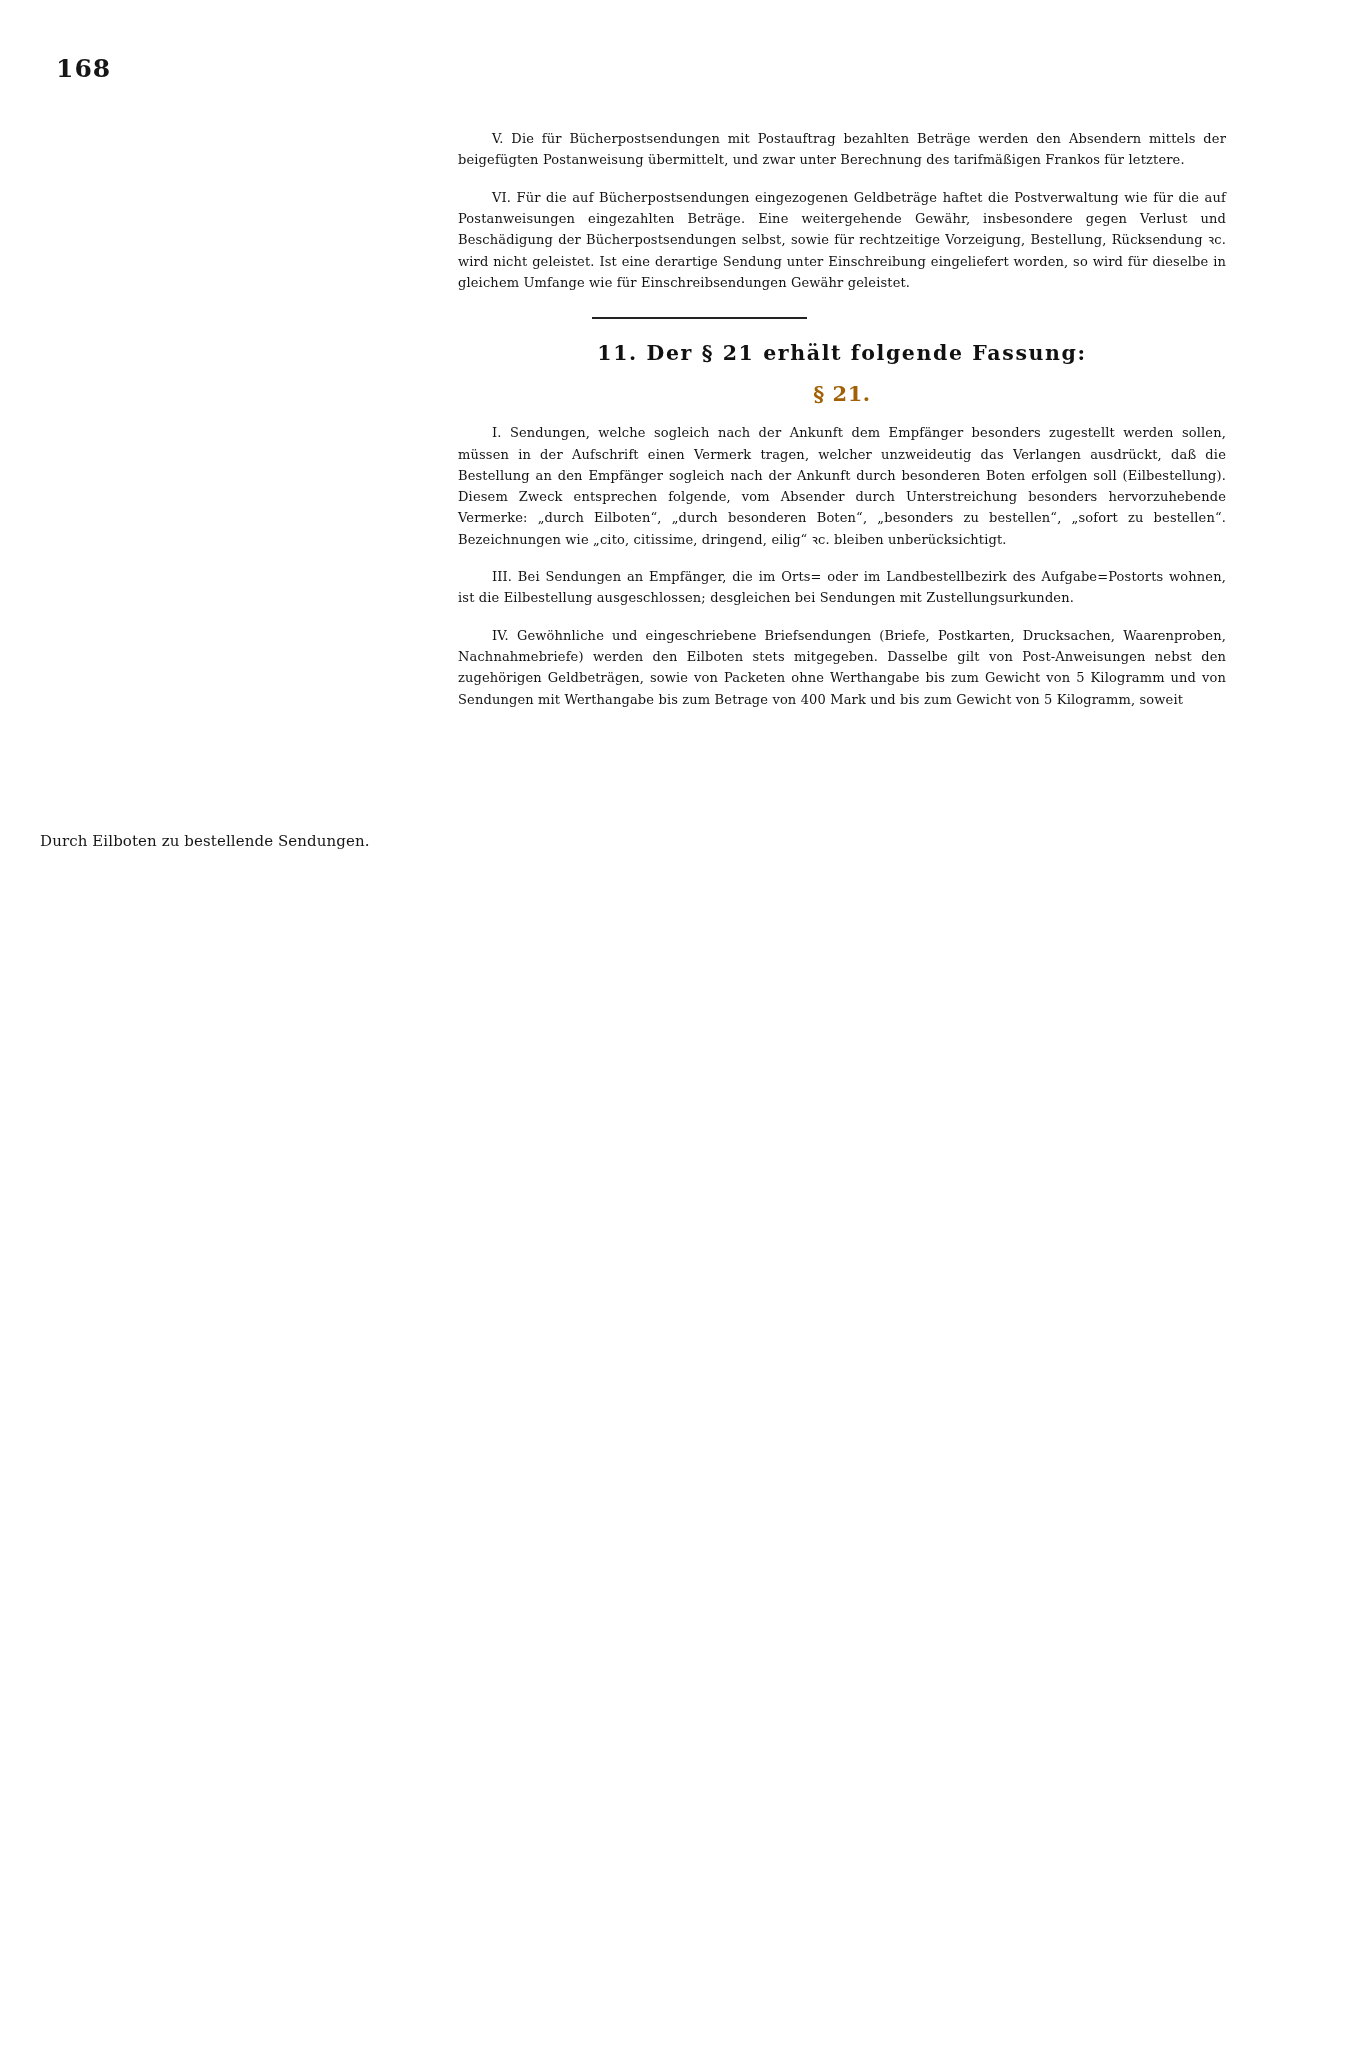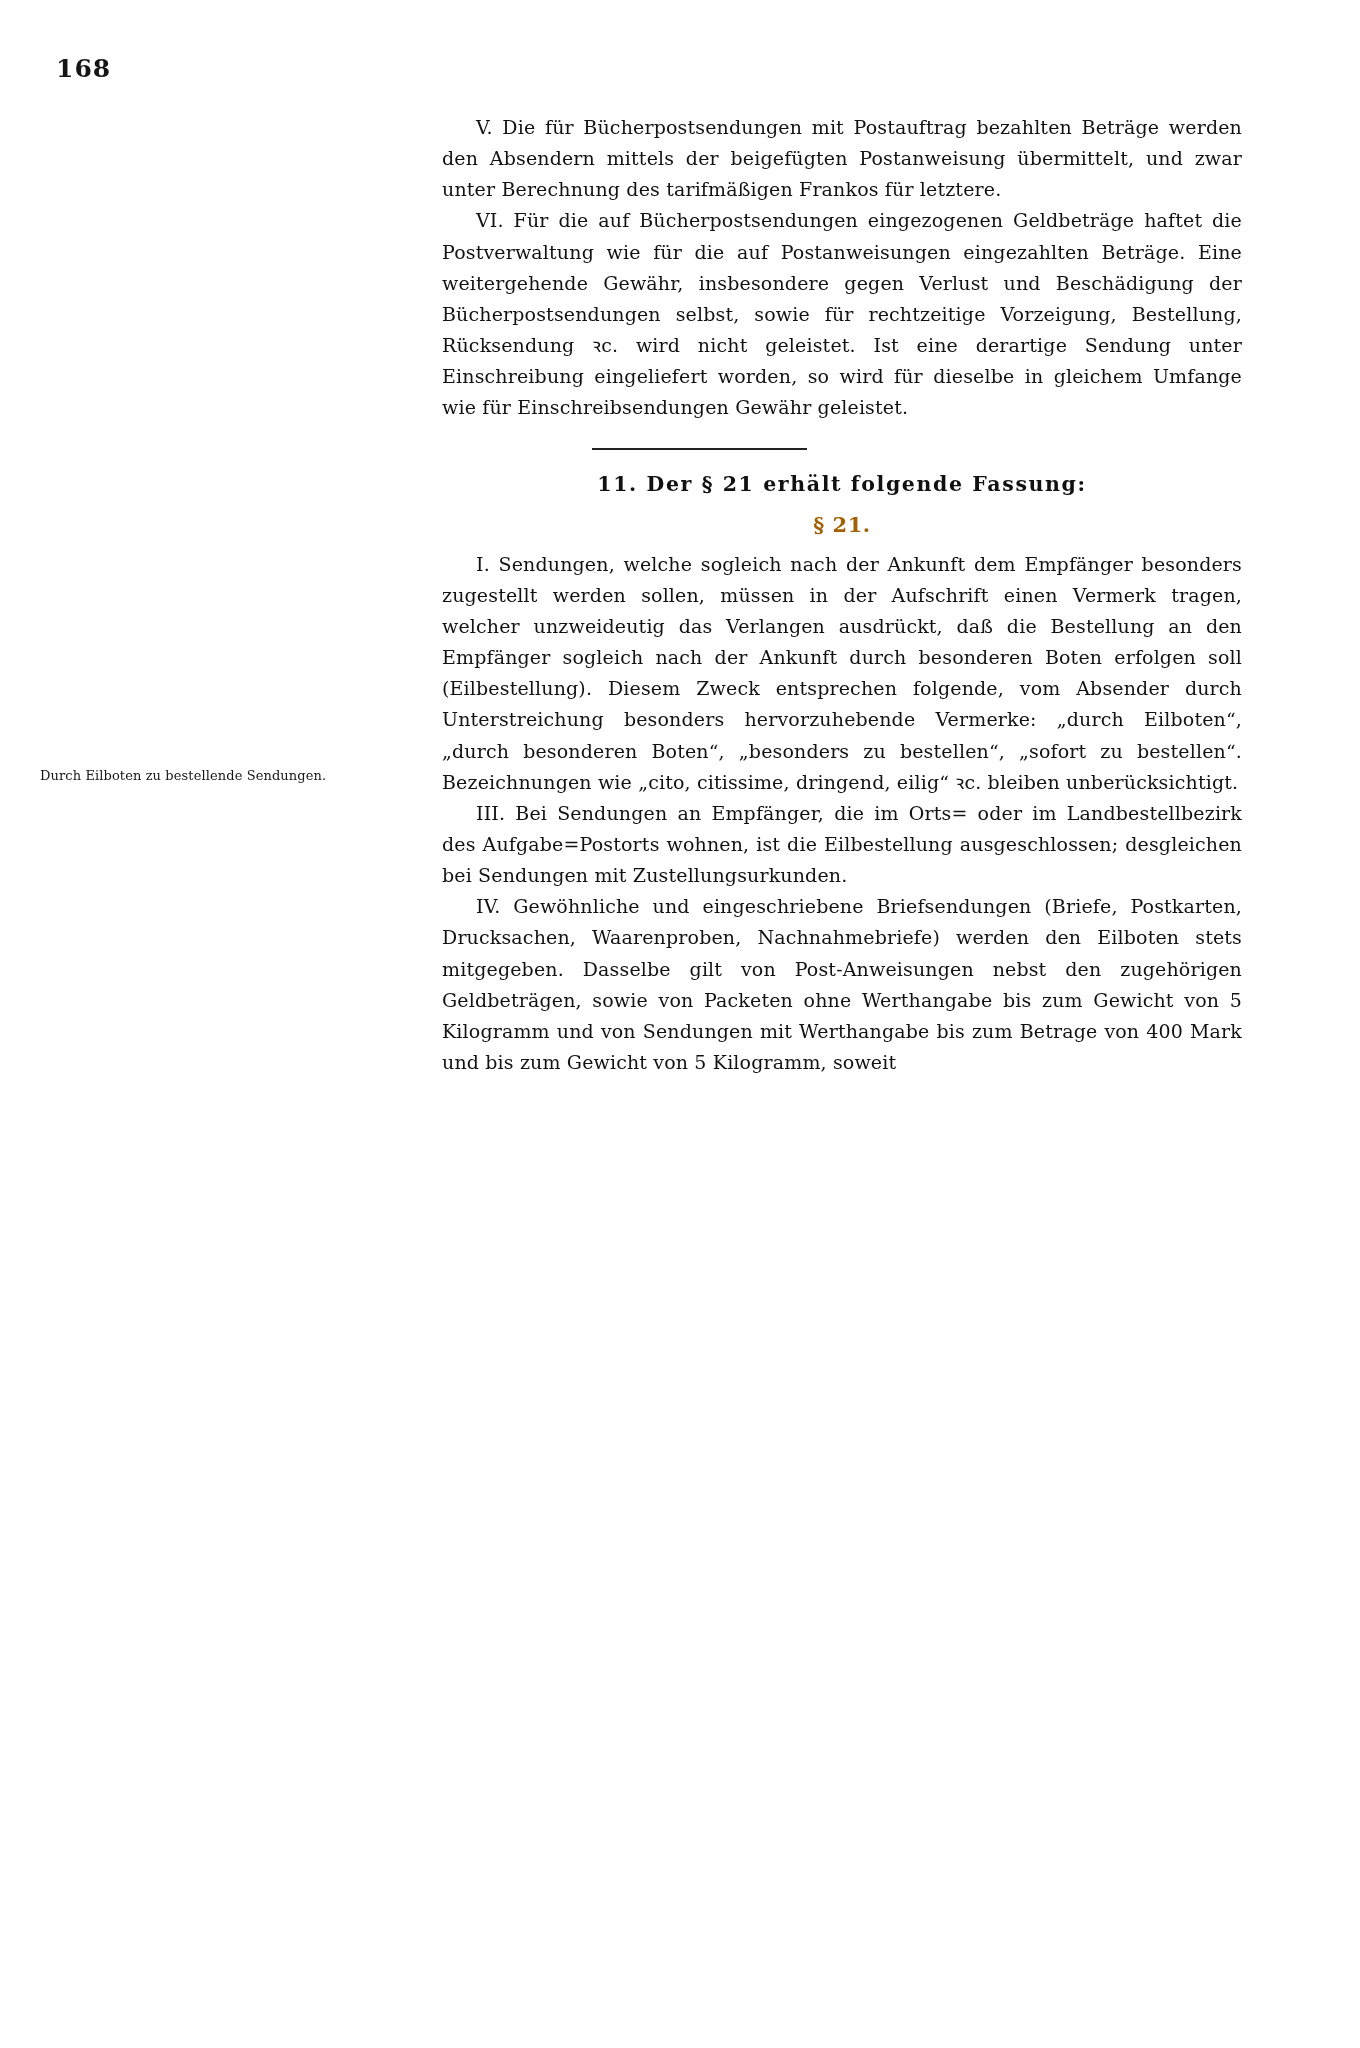--- a/index.html
+++ b/index.html
@@ -26,38 +26,38 @@
     top: 54px;
     font-family: "DejaVu Serif", serif;
     font-weight: bold;
     font-size: 25px;
     letter-spacing: 1px;
     color: #161616;
   }
   .marginal-note {
     position: absolute;
     left: 40px;
-    top: 767px;
+    top: 831px;
     width: 420px;
     font-family: "DejaVu Serif", serif;
-    font-size: 13px;
+    font-size: 15px;
     line-height: 1.35;
     color: #161616;
     letter-spacing: 0.1px;
   }
   .column {
     position: absolute;
     left: 442px;
     top: 112px;
     width: 800px;
   }
   p.para {
-    margin: 0;
+    margin: 16px;
     font-family: "DejaVu Serif", serif;
-    font-size: 19px;
+    font-size: 13px;
     line-height: 1.64;
     text-align: justify;
     text-justify: inter-word;
     color: #121212;
     letter-spacing: 0.15px;
     hyphens: none;
   }
   p.para + p.para {
     margin-top: 0;
   }

